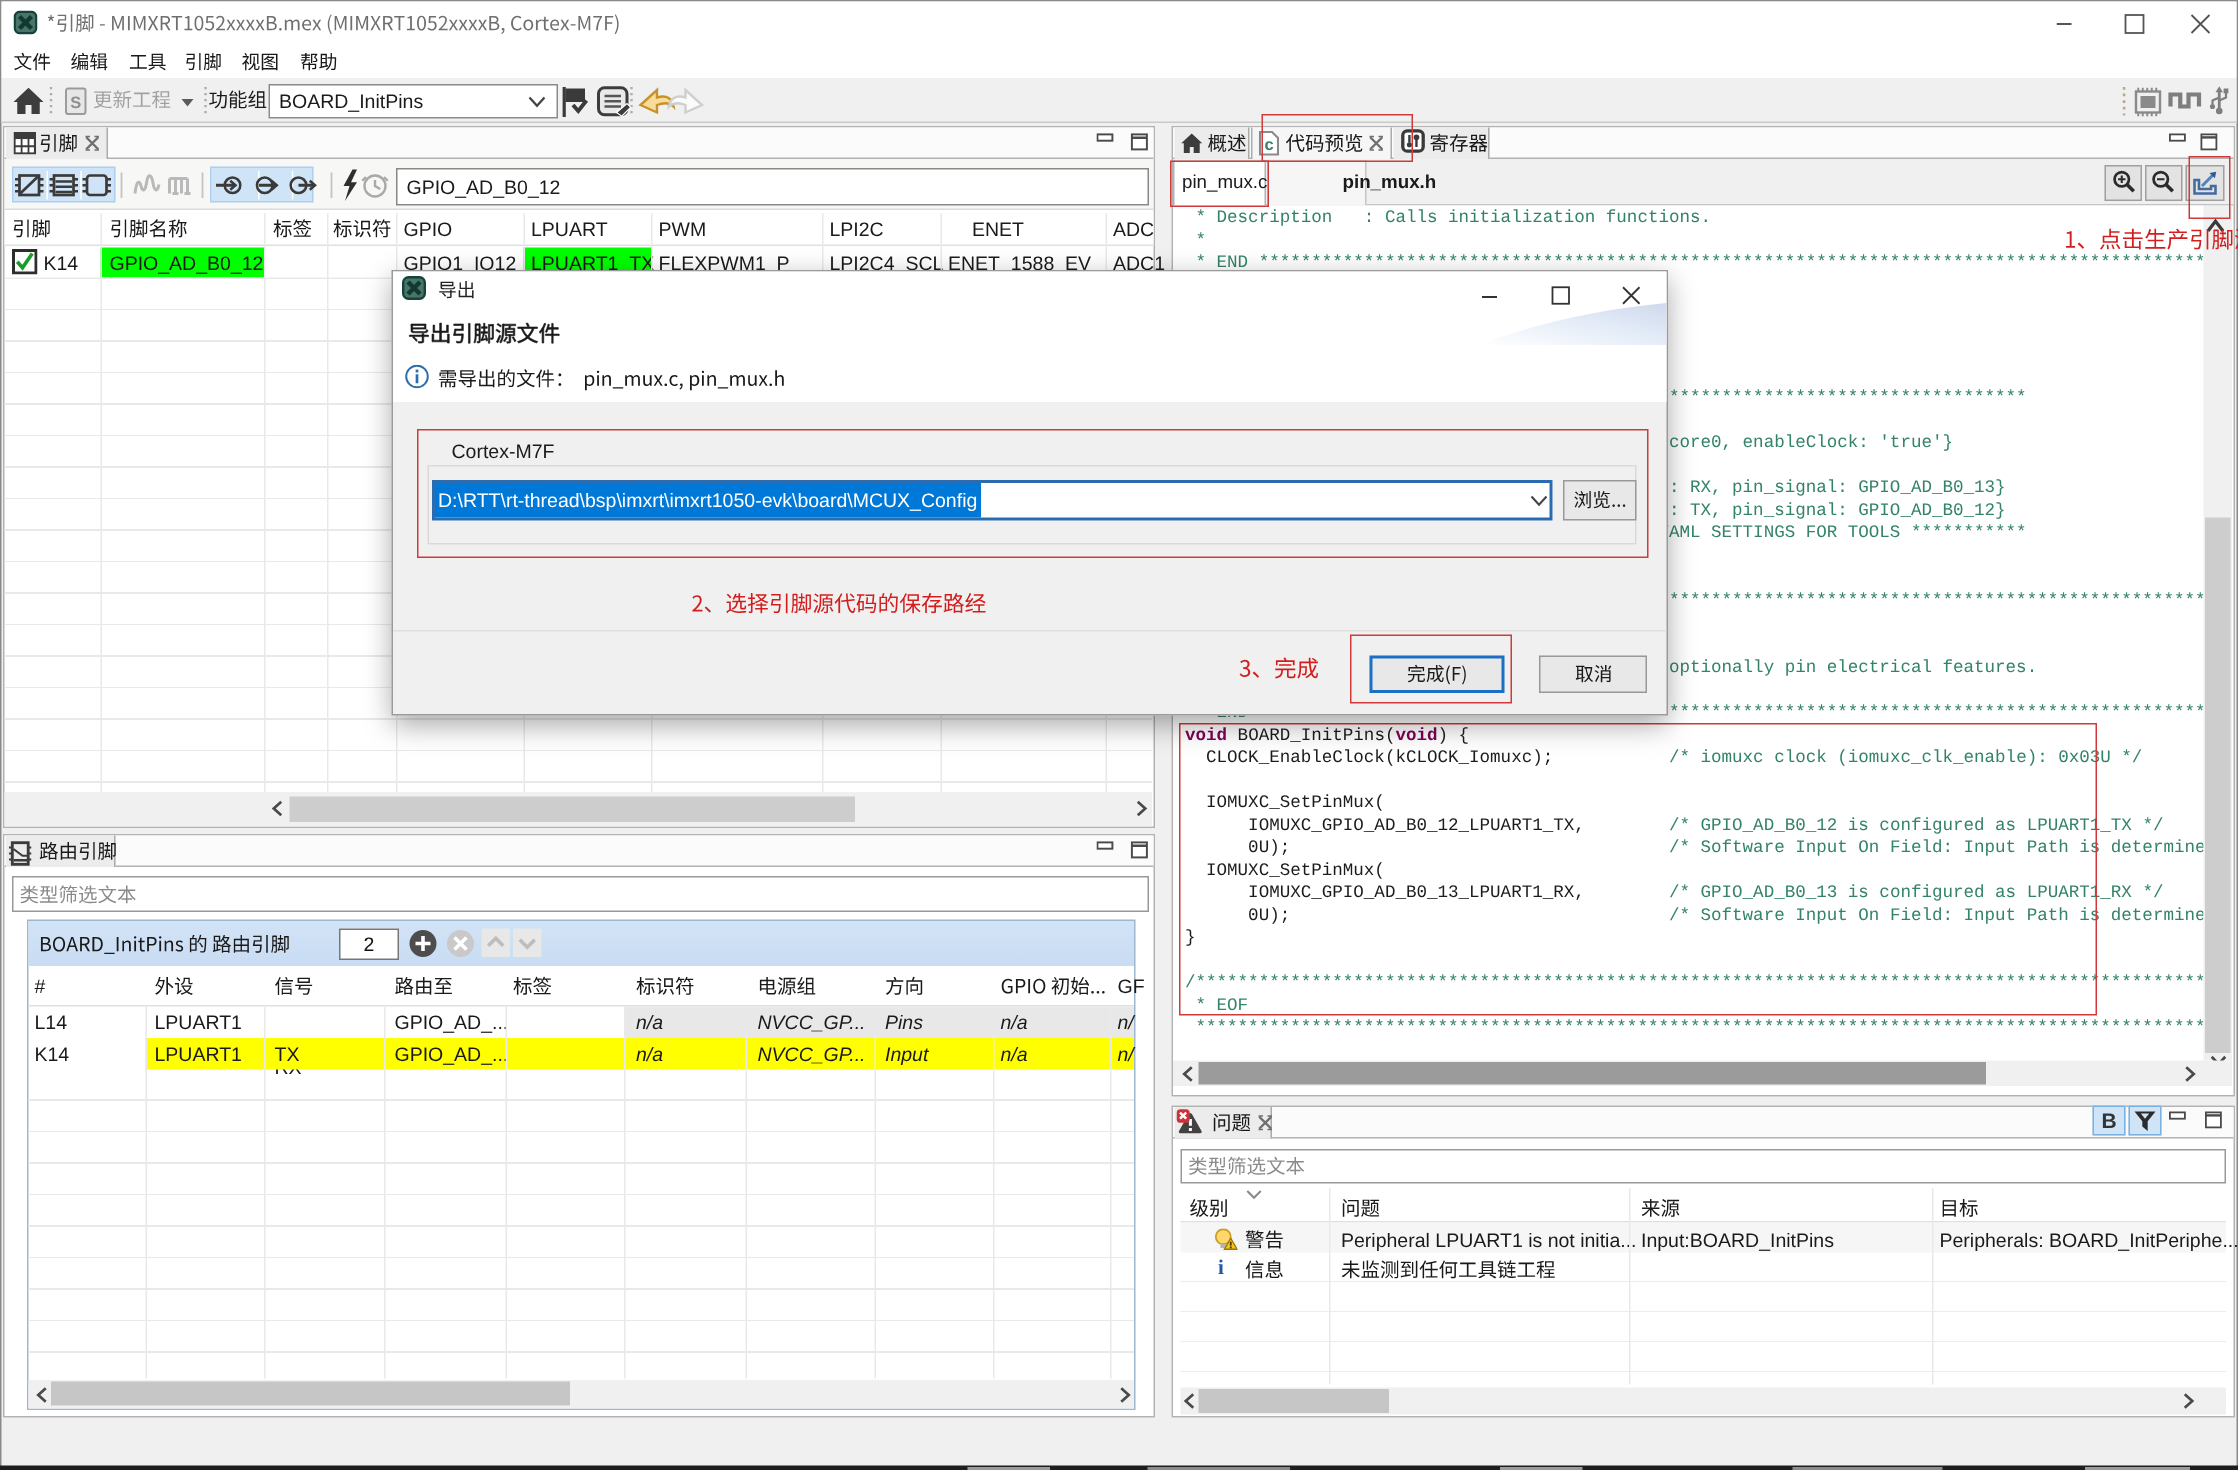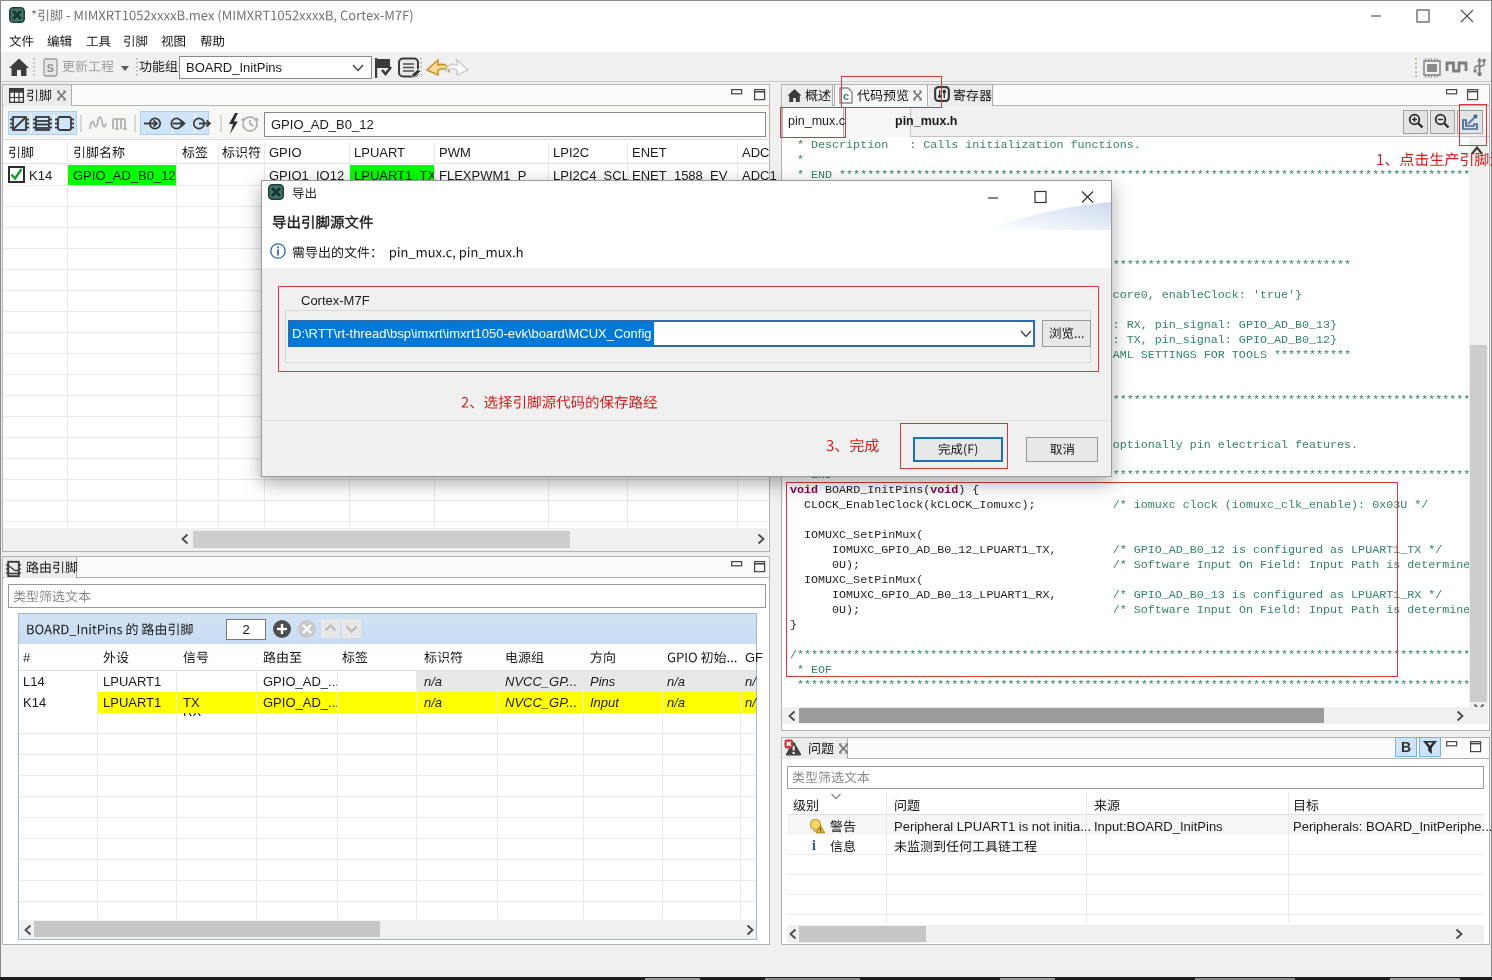--- a/index.html
+++ b/index.html
@@ -262,21 +262,21 @@
   </svg>
 <svg class="abs" style="left:222.0px;top:145.0px" width="41" height="18" viewBox="0 0 41 18">
     <g transform="translate(0,12.2)">
       <path d="M6.1 -9.9H11.7V-9H6.1ZM5.5 -6.8H12.4V-5.9H5.5ZM8.3 -6.4H9.3V-0.2Q9.3 0.2 9.2 0.4Q9.1 0.7 8.8 0.8Q8.5 0.9 8 1Q7.6 1 6.9 1Q6.8 0.8 6.8 0.5Q6.7 0.2 6.6 0Q7.1 0 7.5 0Q7.9 0 8 0Q8.2 0 8.2 -0.1Q8.3 -0.1 8.3 -0.2ZM10.1 -4.2 11 -4.5Q11.3 -3.9 11.6 -3.1Q11.9 -2.4 12.1 -1.7Q12.3 -1.1 12.4 -0.5L11.5 -0.2Q11.4 -0.7 11.2 -1.4Q11 -2.1 10.7 -2.8Q10.4 -3.6 10.1 -4.2ZM6.4 -4.5 7.3 -4.3Q7.1 -3.5 6.8 -2.8Q6.5 -2 6.2 -1.4Q5.9 -0.7 5.5 -0.2Q5.4 -0.3 5.3 -0.4Q5.2 -0.5 5 -0.6Q4.8 -0.7 4.7 -0.7Q5.3 -1.4 5.7 -2.4Q6.1 -3.4 6.4 -4.5ZM0.6 -8.2H5.3V-7.2H0.6ZM2.6 -10.9H3.6V1H2.6ZM2.5 -7.6 3.2 -7.4Q3 -6.7 2.8 -5.9Q2.5 -5.1 2.2 -4.4Q1.9 -3.6 1.6 -3Q1.2 -2.3 0.9 -1.9Q0.8 -2 0.7 -2.2Q0.6 -2.3 0.5 -2.5Q0.4 -2.7 0.3 -2.8Q0.8 -3.3 1.2 -4.1Q1.6 -4.9 2 -5.9Q2.3 -6.8 2.5 -7.6ZM3.5 -7Q3.6 -6.9 3.9 -6.5Q4.2 -6.2 4.5 -5.8Q4.8 -5.5 5 -5.1Q5.3 -4.8 5.4 -4.7L4.8 -3.9Q4.7 -4.1 4.4 -4.5Q4.2 -4.9 3.9 -5.3Q3.7 -5.7 3.4 -6Q3.2 -6.4 3 -6.5Z M19.7 -9.1V-5.2H23.6V-9.1ZM18.7 -10H24.6V-4.2H18.7ZM22.6 -2.7 23.5 -3Q23.8 -2.4 24.2 -1.8Q24.6 -1.1 24.8 -0.5Q25.1 0.1 25.3 0.5L24.3 0.9Q24.2 0.5 23.9 -0.2Q23.6 -0.8 23.3 -1.4Q22.9 -2.1 22.6 -2.7ZM19.6 -3 20.6 -2.7Q20.3 -1.6 19.8 -0.6Q19.2 0.3 18.5 1Q18.5 0.9 18.3 0.8Q18.1 0.7 18 0.6Q17.8 0.5 17.7 0.5Q18.3 -0.2 18.8 -1.1Q19.3 -2 19.6 -3ZM14.3 -10 15 -10.6Q15.3 -10.3 15.7 -10Q16.1 -9.6 16.5 -9.3Q16.8 -8.9 17 -8.7L16.3 -8Q16.1 -8.3 15.8 -8.6Q15.4 -9 15.1 -9.3Q14.7 -9.7 14.3 -10ZM15.4 0.7 15.2 -0.3 15.4 -0.7 17.8 -2.5Q17.8 -2.3 17.9 -2.2Q18 -2 18 -1.9Q18.1 -1.7 18.2 -1.6Q17.3 -1 16.8 -0.6Q16.3 -0.1 16 0.1Q15.7 0.3 15.6 0.4Q15.4 0.6 15.4 0.7ZM13.6 -6.8H16.1V-5.9H13.6ZM15.4 0.7Q15.3 0.6 15.2 0.4Q15.1 0.3 15 0.2Q14.8 0.1 14.7 0Q14.9 -0.1 15.1 -0.3Q15.2 -0.5 15.4 -0.8Q15.5 -1 15.5 -1.4V-6.8H16.4V-0.7Q16.4 -0.7 16.3 -0.6Q16.2 -0.5 16.1 -0.4Q15.9 -0.2 15.7 0Q15.6 0.2 15.5 0.4Q15.4 0.6 15.4 0.7Z M30.4 -5.6H38.3V-4.7H30.4ZM29.4 -7.1 30.3 -6.8Q29.9 -6.1 29.4 -5.3Q28.9 -4.5 28.4 -3.8Q27.8 -3.1 27.2 -2.6Q27.1 -2.7 27 -2.8Q26.9 -3 26.8 -3.1Q26.6 -3.3 26.5 -3.4Q27.1 -3.9 27.6 -4.5Q28.1 -5.1 28.6 -5.8Q29 -6.4 29.4 -7.1ZM35.5 -7H36.5V-0.2Q36.5 0.3 36.4 0.5Q36.2 0.7 35.9 0.9Q35.6 1 35 1Q34.4 1 33.5 1Q33.5 0.8 33.4 0.5Q33.3 0.3 33.2 0.1Q33.6 0.1 34.1 0.1Q34.5 0.1 34.8 0.1Q35.1 0.1 35.2 0.1Q35.4 0.1 35.5 0Q35.5 0 35.5 -0.2ZM28.2 -9.7H32.2V-8.8H28.2ZM33.2 -9.7H38.1V-8.8H33.2ZM28.4 -11 29.3 -10.7Q29.1 -10 28.8 -9.3Q28.4 -8.6 28.1 -8Q27.7 -7.4 27.3 -7Q27.2 -7 27.1 -7.2Q26.9 -7.3 26.7 -7.4Q26.6 -7.5 26.5 -7.5Q27.1 -8.2 27.6 -9.1Q28.1 -10 28.4 -11ZM33.5 -11 34.4 -10.7Q34.1 -9.7 33.5 -8.7Q33 -7.7 32.3 -7.1Q32.3 -7.1 32.1 -7.2Q32 -7.3 31.8 -7.5Q31.6 -7.6 31.5 -7.6Q32.2 -8.2 32.7 -9.1Q33.2 -10 33.5 -11ZM29.1 -9 29.9 -9.3Q30.2 -8.8 30.4 -8.3Q30.7 -7.7 30.9 -7.4L30 -7.1Q29.8 -7.4 29.6 -8Q29.3 -8.6 29.1 -9ZM34.4 -9 35.2 -9.3Q35.5 -8.9 35.8 -8.4Q36.1 -8 36.3 -7.6L35.5 -7.3Q35.3 -7.6 35 -8.1Q34.7 -8.6 34.4 -9ZM31.1 -3.6 31.9 -4Q32.2 -3.6 32.5 -3.1Q32.9 -2.7 33.1 -2.2Q33.4 -1.8 33.6 -1.5L32.8 -1Q32.6 -1.3 32.3 -1.8Q32.1 -2.2 31.7 -2.7Q31.4 -3.2 31.1 -3.6ZM28.5 -5 29.4 -5.9 29.4 -5.9V1H28.5Z" fill="#1a1a1a"></path>
     </g>
   </svg>
 <div class="abs t13" style="left:269px;top:145px;">GPIO</div>
 <div class="abs t13" style="left:354px;top:145px;">LPUART</div>
 <div class="abs t13" style="left:439px;top:145px;">PWM</div>
 <div class="abs t13" style="left:553px;top:145px;">LPI2C</div>
-<div class="abs t13" style="left:632px;top:145px;">ENET</div>
+<div class="abs t13" style="left:648px;top:145px;">ENET</div>
 <div class="abs t13" style="left:742px;top:145px;">ADC</div>
 
 <div class="abs" style="left:67px;top:165px;width:109px;height:20px;background:#00ff00;"></div>
 <div class="abs" style="left:349px;top:165px;width:85px;height:20px;background:#00ff00;"></div>
 <svg class="abs" style="left:8px;top:166px" width="17" height="17" viewBox="0 0 17 17">
     <rect x="1" y="1" width="15" height="15" fill="#fff" stroke="#2d2d2d" stroke-width="2"></rect>
     <path d="M3.5 8.5 L7 12.5 L13.5 3" fill="none" stroke="#1a9c28" stroke-width="2.4"></path>
   </svg>
 <div class="abs t13" style="left:29px;top:168px;">K14</div>
 <div class="abs t13" style="left:73px;top:168px;">GPIO_AD_B0_12</div>

